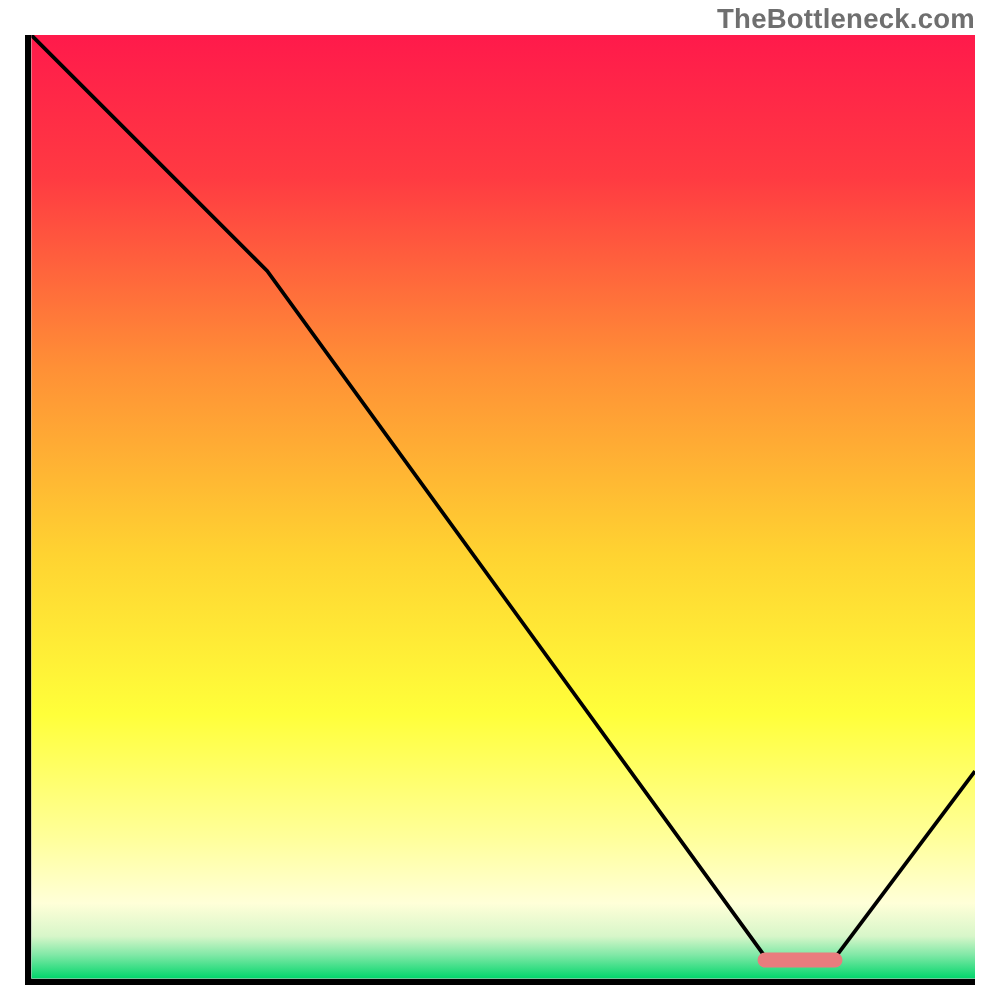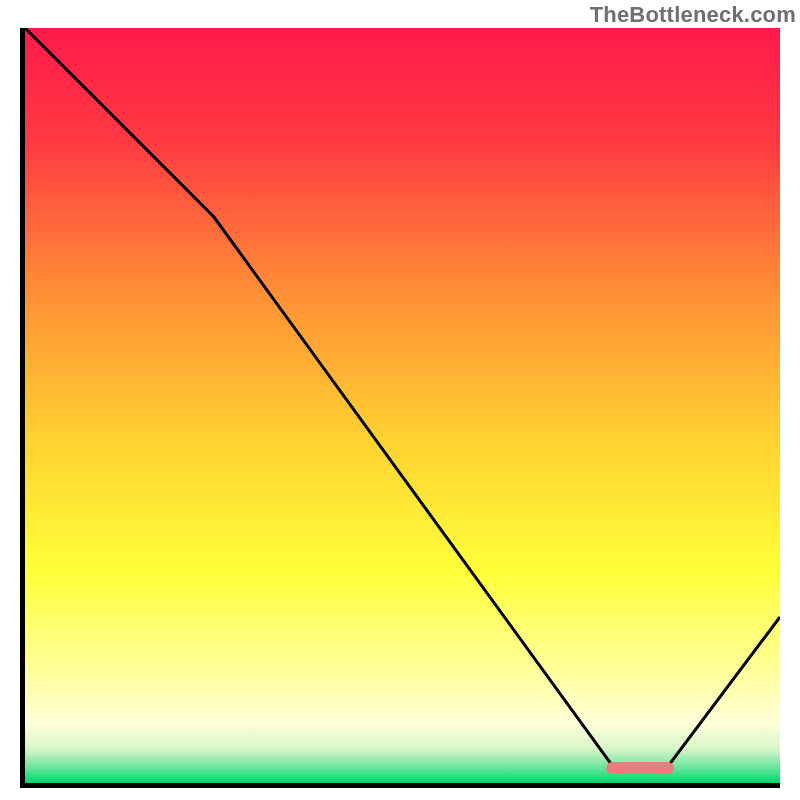--- a/index.html
+++ b/index.html
@@ -11,21 +11,21 @@
     font-family: Arial, Helvetica, sans-serif;
   }
   .container {
     position: relative;
     width: 800px;
     height: 800px;
   }
   .watermark {
     position: absolute;
     top: 2px;
-    right: 4px;
+    right: 20px;
     font-size: 22px;
     font-weight: bold;
     color: #6f6f6f;
     letter-spacing: 0.2px;
   }
   .plot-frame {
     position: absolute;
     left: 20px;
     top: 28px;
     width: 760px;

